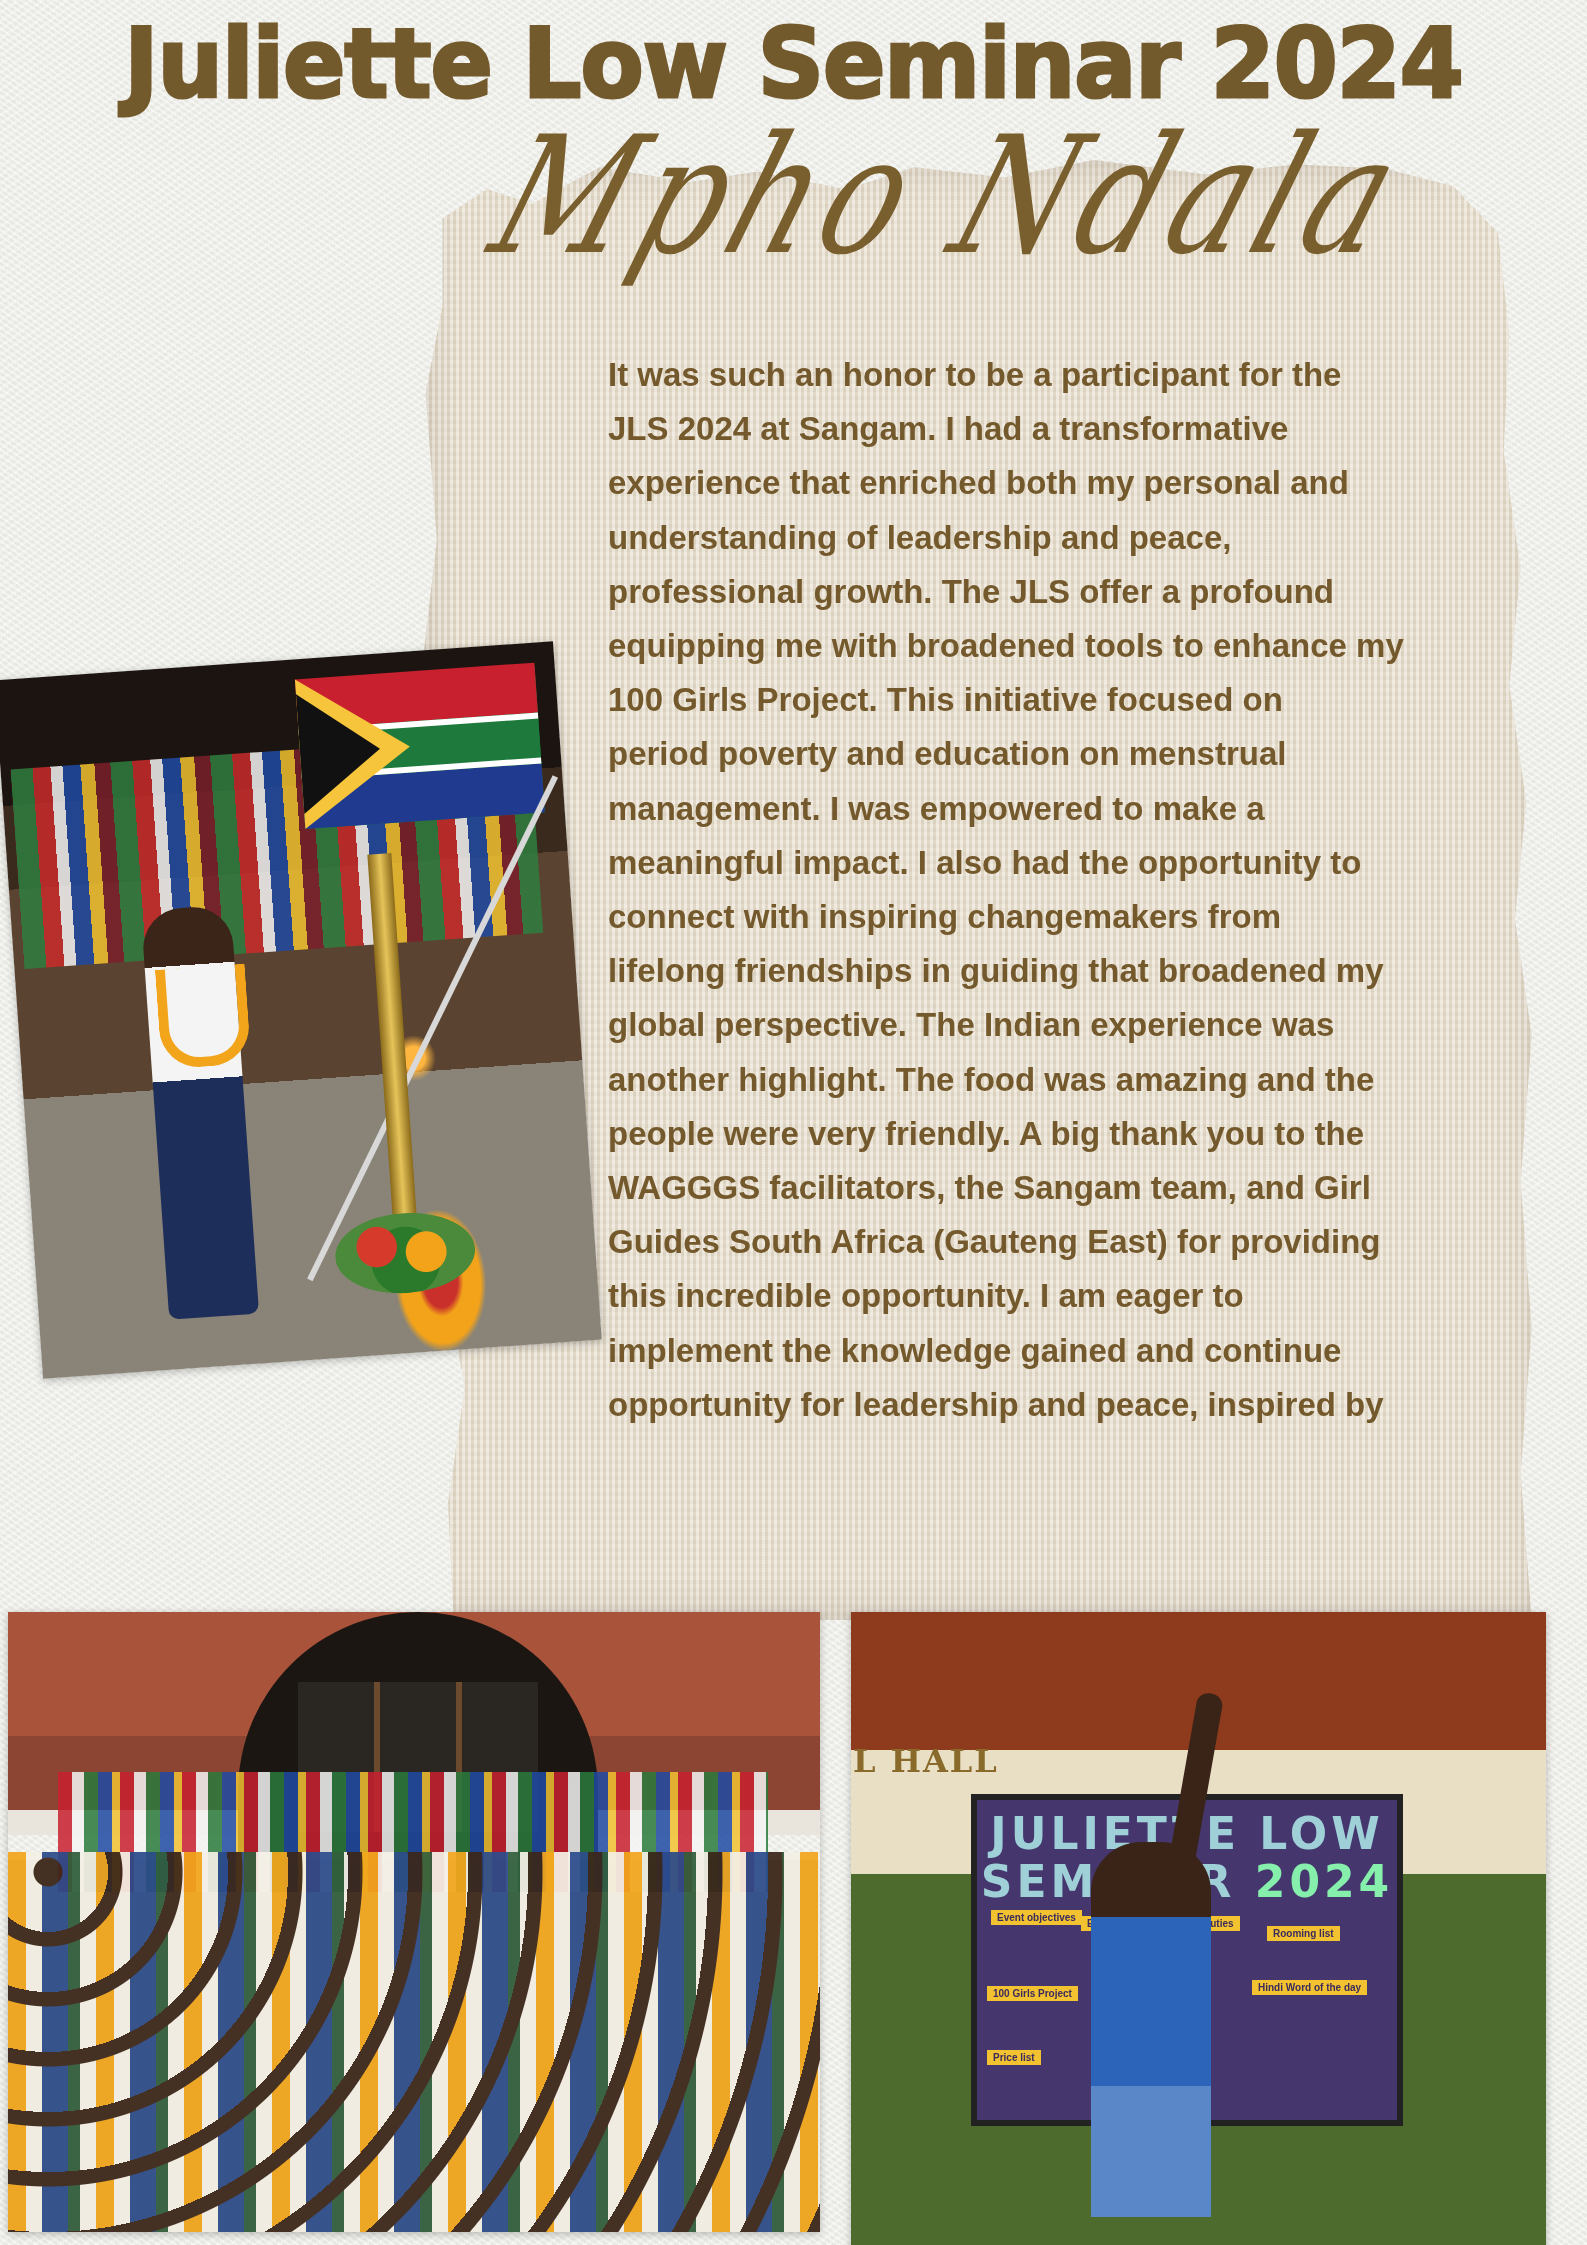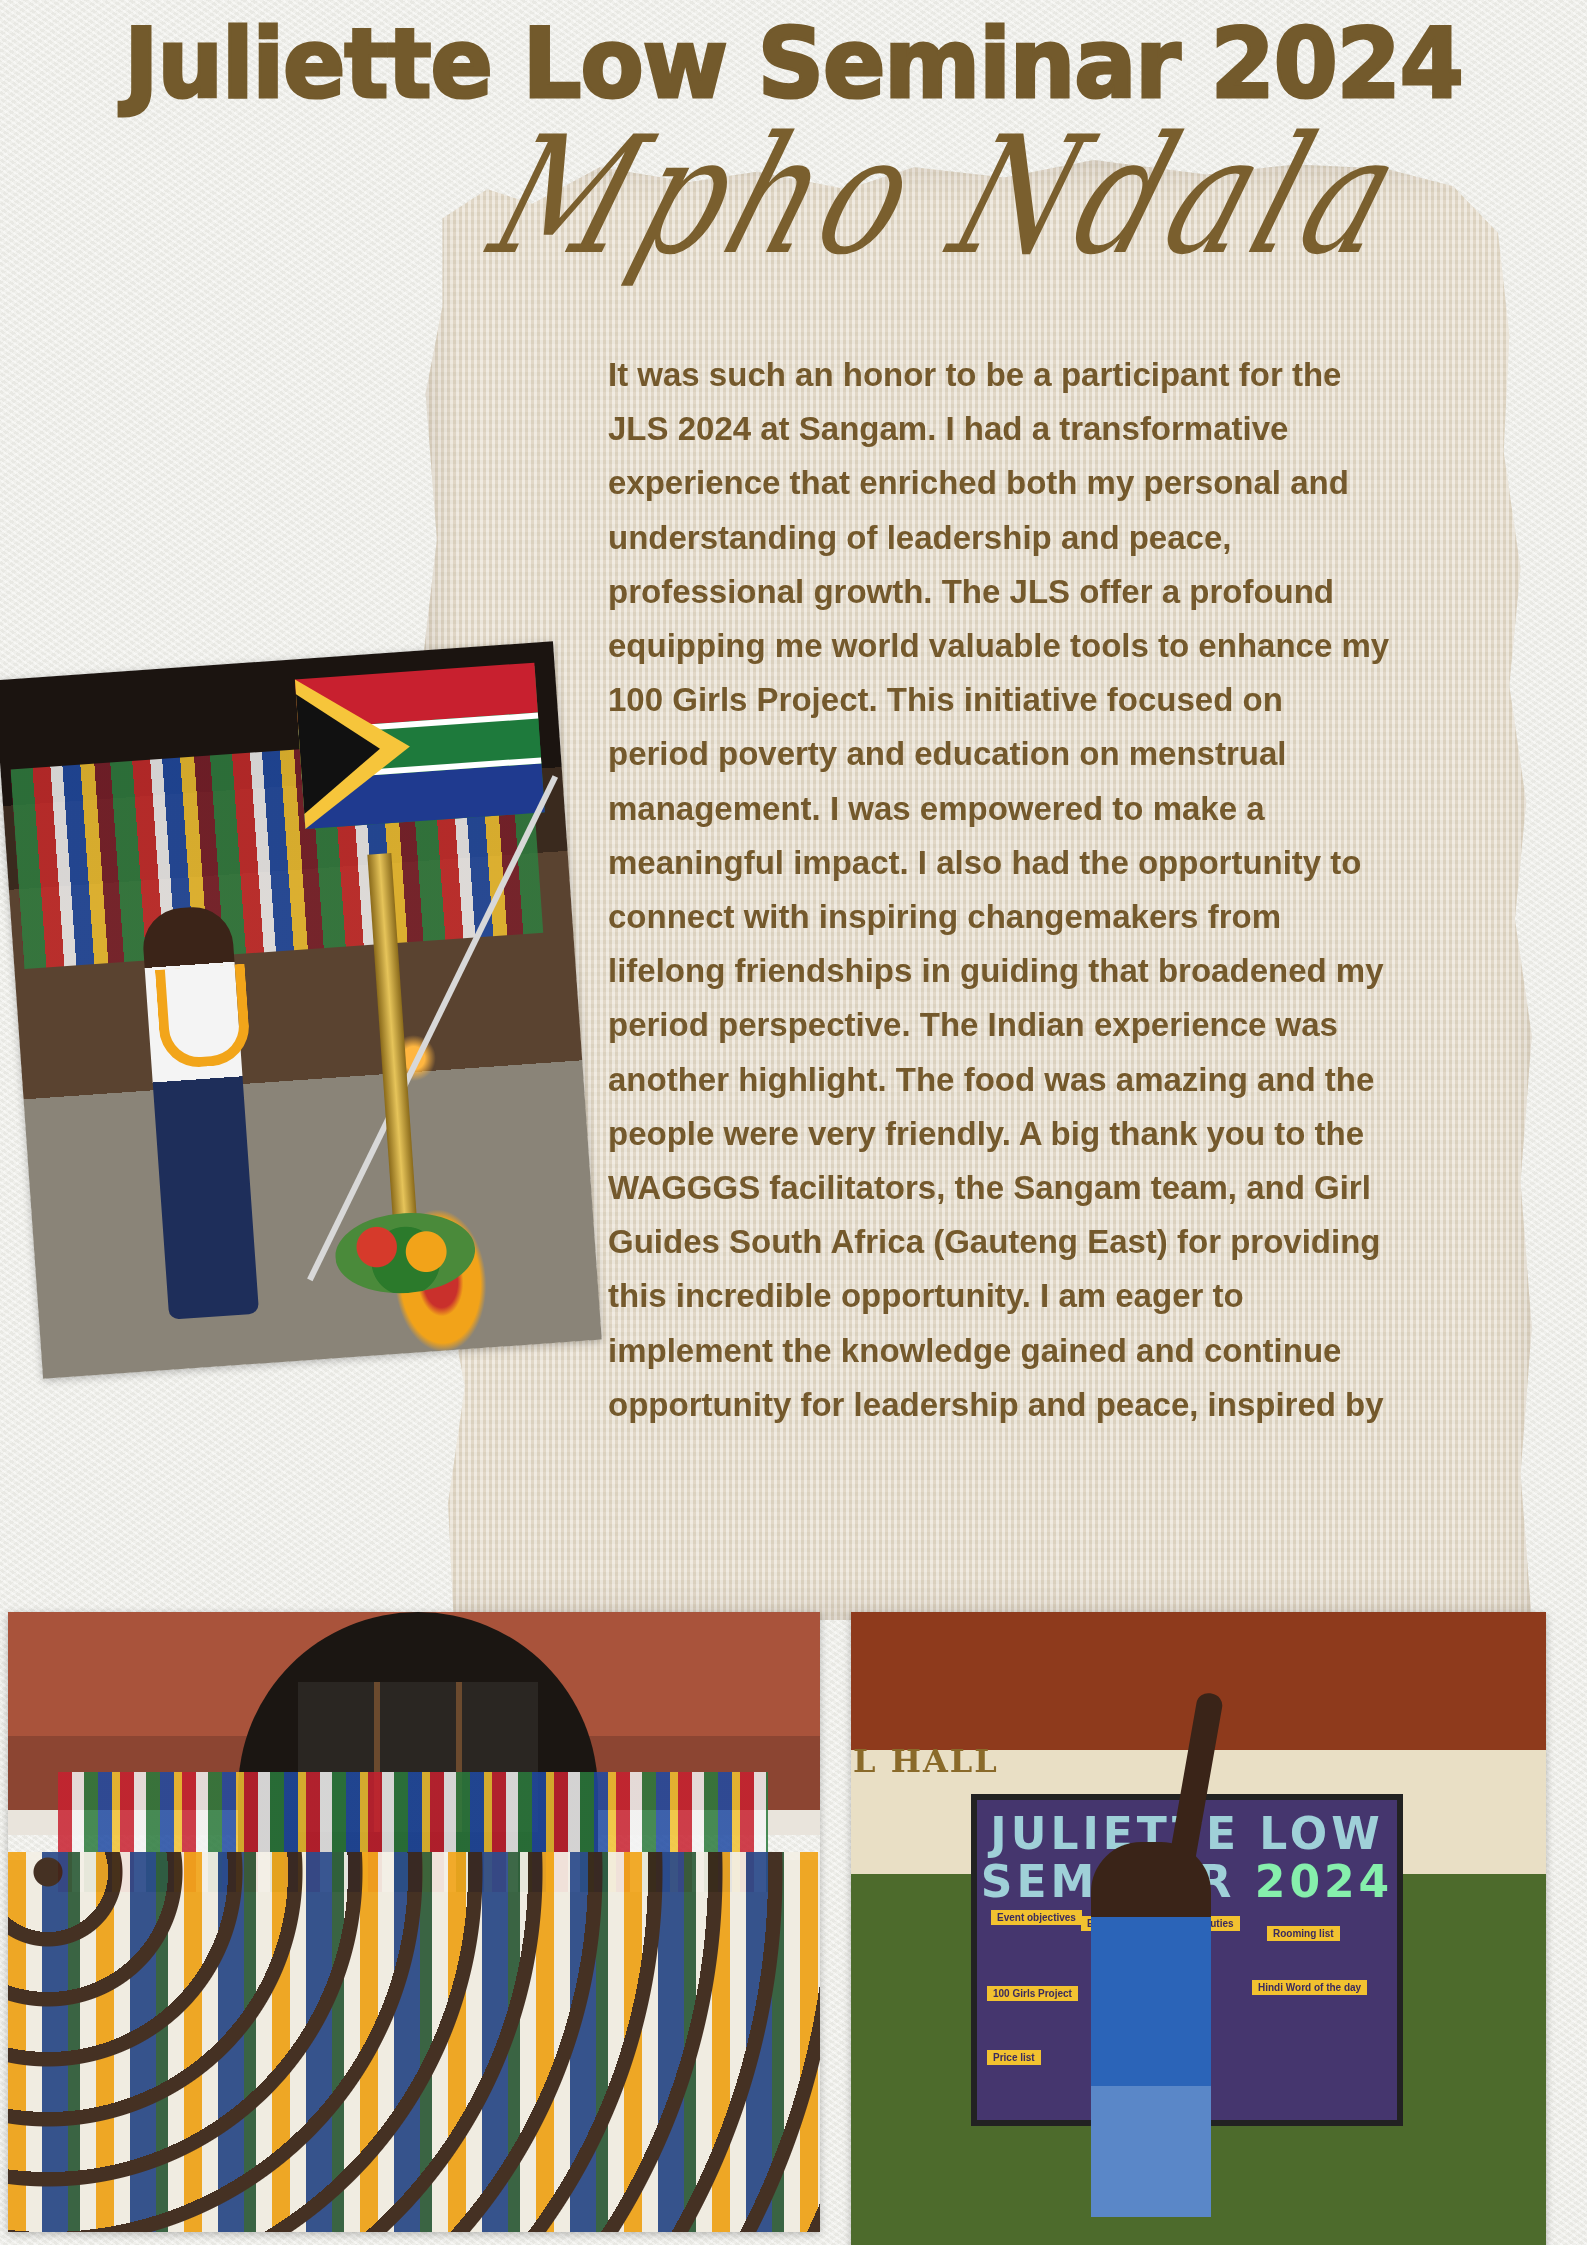--- a/index.html
+++ b/index.html
@@ -136,28 +136,28 @@
 <div class="paper"></div>
 
 <h2 class="signature">Mpho Ndala</h2>
 
 <div class="body-text">
   <span>It was such an honor to be a participant for the</span>
   <span>JLS 2024 at Sangam. I  had a transformative</span>
   <span>experience that enriched both my personal and</span>
   <span>understanding of leadership and peace,</span>
   <span>professional growth. The JLS offer a profound</span>
-  <span>equipping me world valuable tools to enhance my</span>
+  <span>equipping me with broadened tools to enhance my</span>
   <span>100 Girls Project. This  initiative focused on</span>
   <span>period poverty and education on menstrual</span>
   <span>management. I was empowered to make a</span>
   <span>meaningful impact. I also had the opportunity to</span>
   <span>connect with inspiring changemakers from</span>
   <span>lifelong friendships in guiding that broadened my</span>
-  <span>period perspective. The Indian experience was</span>
+  <span>global perspective. The Indian experience was</span>
   <span>another highlight. The food was amazing and the</span>
   <span>people were very friendly. A big thank you to the</span>
   <span>WAGGGS facilitators, the Sangam team, and Girl</span>
   <span>Guides South Africa (Gauteng East) for providing</span>
   <span>this incredible opportunity. I am eager to</span>
   <span>implement the knowledge gained and continue</span>
   <span>opportunity for leadership and peace, inspired by</span>
 </div>
 
 <div class="photo photo-flag" title="Participant holding South African flag beside a brass lamp with flowers and rangoli">

